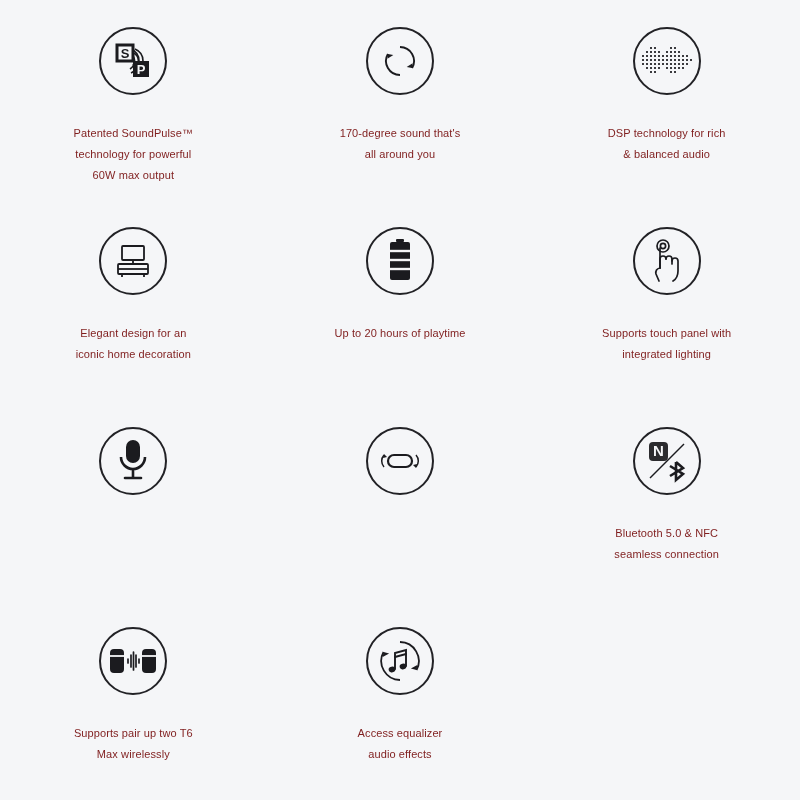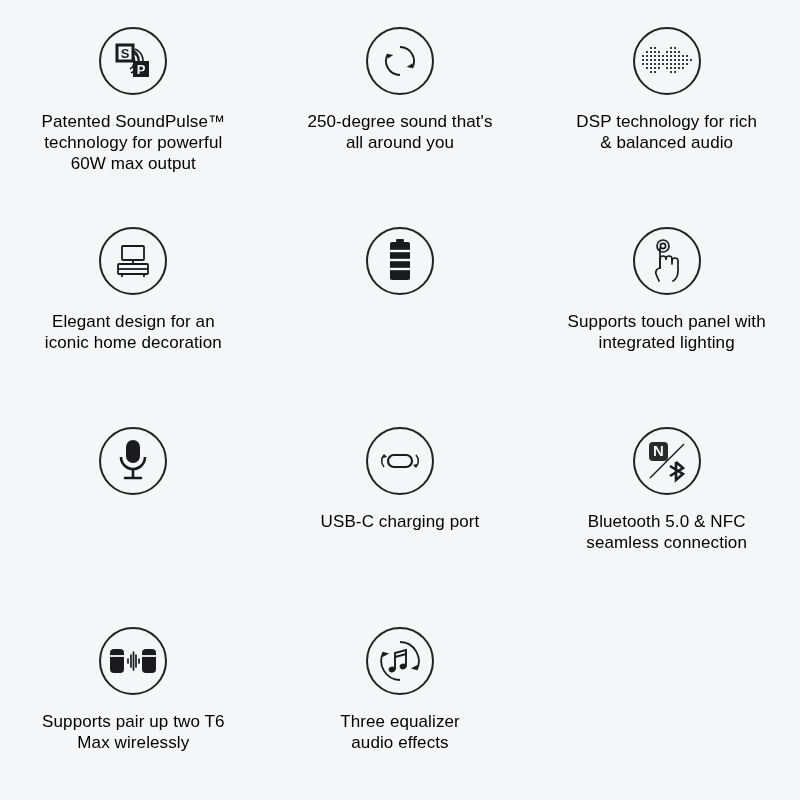--- a/index.html
+++ b/index.html
@@ -38,25 +38,25 @@
     border: 2px solid #222226;
     background: #f5f6f8;
     display: flex;
     align-items: center;
     justify-content: center;
     flex: none;
   }
   .icon-circle svg { display: block; }
 
   .feature-label {
-    margin-top: 16px;
-    font-size: 17px;
+    margin-top: 28px;
+    font-size: 11px;
     line-height: 21px;
     text-align: center;
-    color: #000000;
+    color: #7f1d1d;
     letter-spacing: 0.1px;
     max-width: 200px;
     white-space: pre-line;
   }
 </style>
 </head>
 <body>
 
 <div class="feature-grid">
 
@@ -85,21 +85,21 @@
     <div class="icon-circle">
       <svg width="42" height="42" viewBox="0 0 42 42">
         <g fill="none" stroke="#1b1b1f" stroke-width="1.9" stroke-linecap="butt">
           <path d="M21 7 A14 14 0 0 1 33.1 28"></path>
           <path d="M21 35 A14 14 0 0 1 8.9 14"></path>
         </g>
         <path d="M33.1 28 l-5.4 -1.1 l5.9 -3.6 z" fill="#1b1b1f"></path>
         <path d="M8.9 14 l5.4 1.1 l-5.9 3.6 z" fill="#1b1b1f"></path>
       </svg>
     </div>
-    <div class="feature-label">250-degree sound that's
+    <div class="feature-label">170-degree sound that's
 all around you</div>
   </div>
 
   <div class="feature-cell">
     <div class="icon-circle">
       <svg width="52" height="34" viewBox="0 0 52 34">
         <g fill="#3a3a3e">
 
           <g id="wf">
             <rect x="1" y="15" width="2" height="2"></rect>
@@ -194,20 +194,21 @@
       <svg width="30" height="46" viewBox="0 0 30 46">
         <rect x="11" y="1" width="8" height="3" rx="1" fill="#1b1b1f"></rect>
         <rect x="5" y="4" width="20" height="38" rx="2" fill="#1b1b1f"></rect>
         <g stroke="#f5f6f8" stroke-width="2.4">
           <line x1="5" y1="13" x2="25" y2="13"></line>
           <line x1="5" y1="22" x2="25" y2="22"></line>
           <line x1="5" y1="31" x2="25" y2="31"></line>
         </g>
       </svg>
     </div>
+    <div class="feature-label">Up to 20 hours of playtime</div>
   </div>
 
   <div class="feature-cell">
     <div class="icon-circle">
       <svg width="38" height="48" viewBox="0 0 38 48">
         <g fill="none" stroke="#1b1b1f" stroke-width="1.7" stroke-linecap="round" stroke-linejoin="round">
           <circle cx="15" cy="9" r="6"></circle>
           <circle cx="15" cy="9" r="2.6"></circle>
           <path d="M12 11 L12 31"></path>
           <path d="M12 31 L12 22 q0 -3 3 -3 t3 3"></path>
@@ -238,21 +239,20 @@
       <svg width="50" height="32" viewBox="0 0 50 32">
         <rect x="13" y="10" width="24" height="12" rx="6" fill="none" stroke="#1b1b1f" stroke-width="2.2"></rect>
         <g fill="none" stroke="#1b1b1f" stroke-width="1.5">
           <path d="M9 22 A9 9 0 0 1 9 10"></path>
           <path d="M41 10 A9 9 0 0 1 41 22"></path>
         </g>
         <path d="M9 9 l3 3 l-4 1 z" fill="#1b1b1f"></path>
         <path d="M41 23 l-3 -3 l4 -1 z" fill="#1b1b1f"></path>
       </svg>
     </div>
-    <div class="feature-label">USB-C charging port</div>
   </div>
 
   <div class="feature-cell">
     <div class="icon-circle">
       <svg width="64" height="64" viewBox="0 0 64 64">
         <line x1="49" y1="15" x2="15" y2="49" stroke="#1b1b1f" stroke-width="1.4"></line>
         <rect x="14" y="13" width="19" height="19" rx="4" fill="#2b2b2e"></rect>
         <text x="23.5" y="27" font-family="'Liberation Sans', sans-serif" font-size="15" font-weight="bold" fill="#f5f6f8" text-anchor="middle">N</text>
         <g stroke="#1b1b1f" stroke-width="2.6" fill="none" stroke-linejoin="miter" stroke-linecap="butt">
           <path d="M41 33 L41 51 L48 45 L35 37 M35 47 L48 39 L41 33"></path>
@@ -297,17 +297,17 @@
         <path d="M41.5 34 l-5.6 -1.5 l6.4 -3.6 z" fill="#1b1b1f"></path>
         <path d="M8.5 16 l5.6 1.5 l-6.4 3.6 z" fill="#1b1b1f"></path>
         <g fill="none" stroke="#1b1b1f" stroke-width="1.9" stroke-linecap="round">
           <path d="M20 33 L20 17 L31 14 L31 30"></path>
           <line x1="20" y1="21" x2="31" y2="18"></line>
         </g>
         <ellipse cx="17" cy="33.5" rx="3.4" ry="2.8" fill="#1b1b1f" transform="rotate(-14 17 33.5)"></ellipse>
         <ellipse cx="28" cy="30.5" rx="3.4" ry="2.8" fill="#1b1b1f" transform="rotate(-14 28 30.5)"></ellipse>
       </svg>
     </div>
-    <div class="feature-label">Three equalizer
+    <div class="feature-label">Access equalizer
 audio effects</div>
   </div>
 
 </div>
 
 </body></html>

